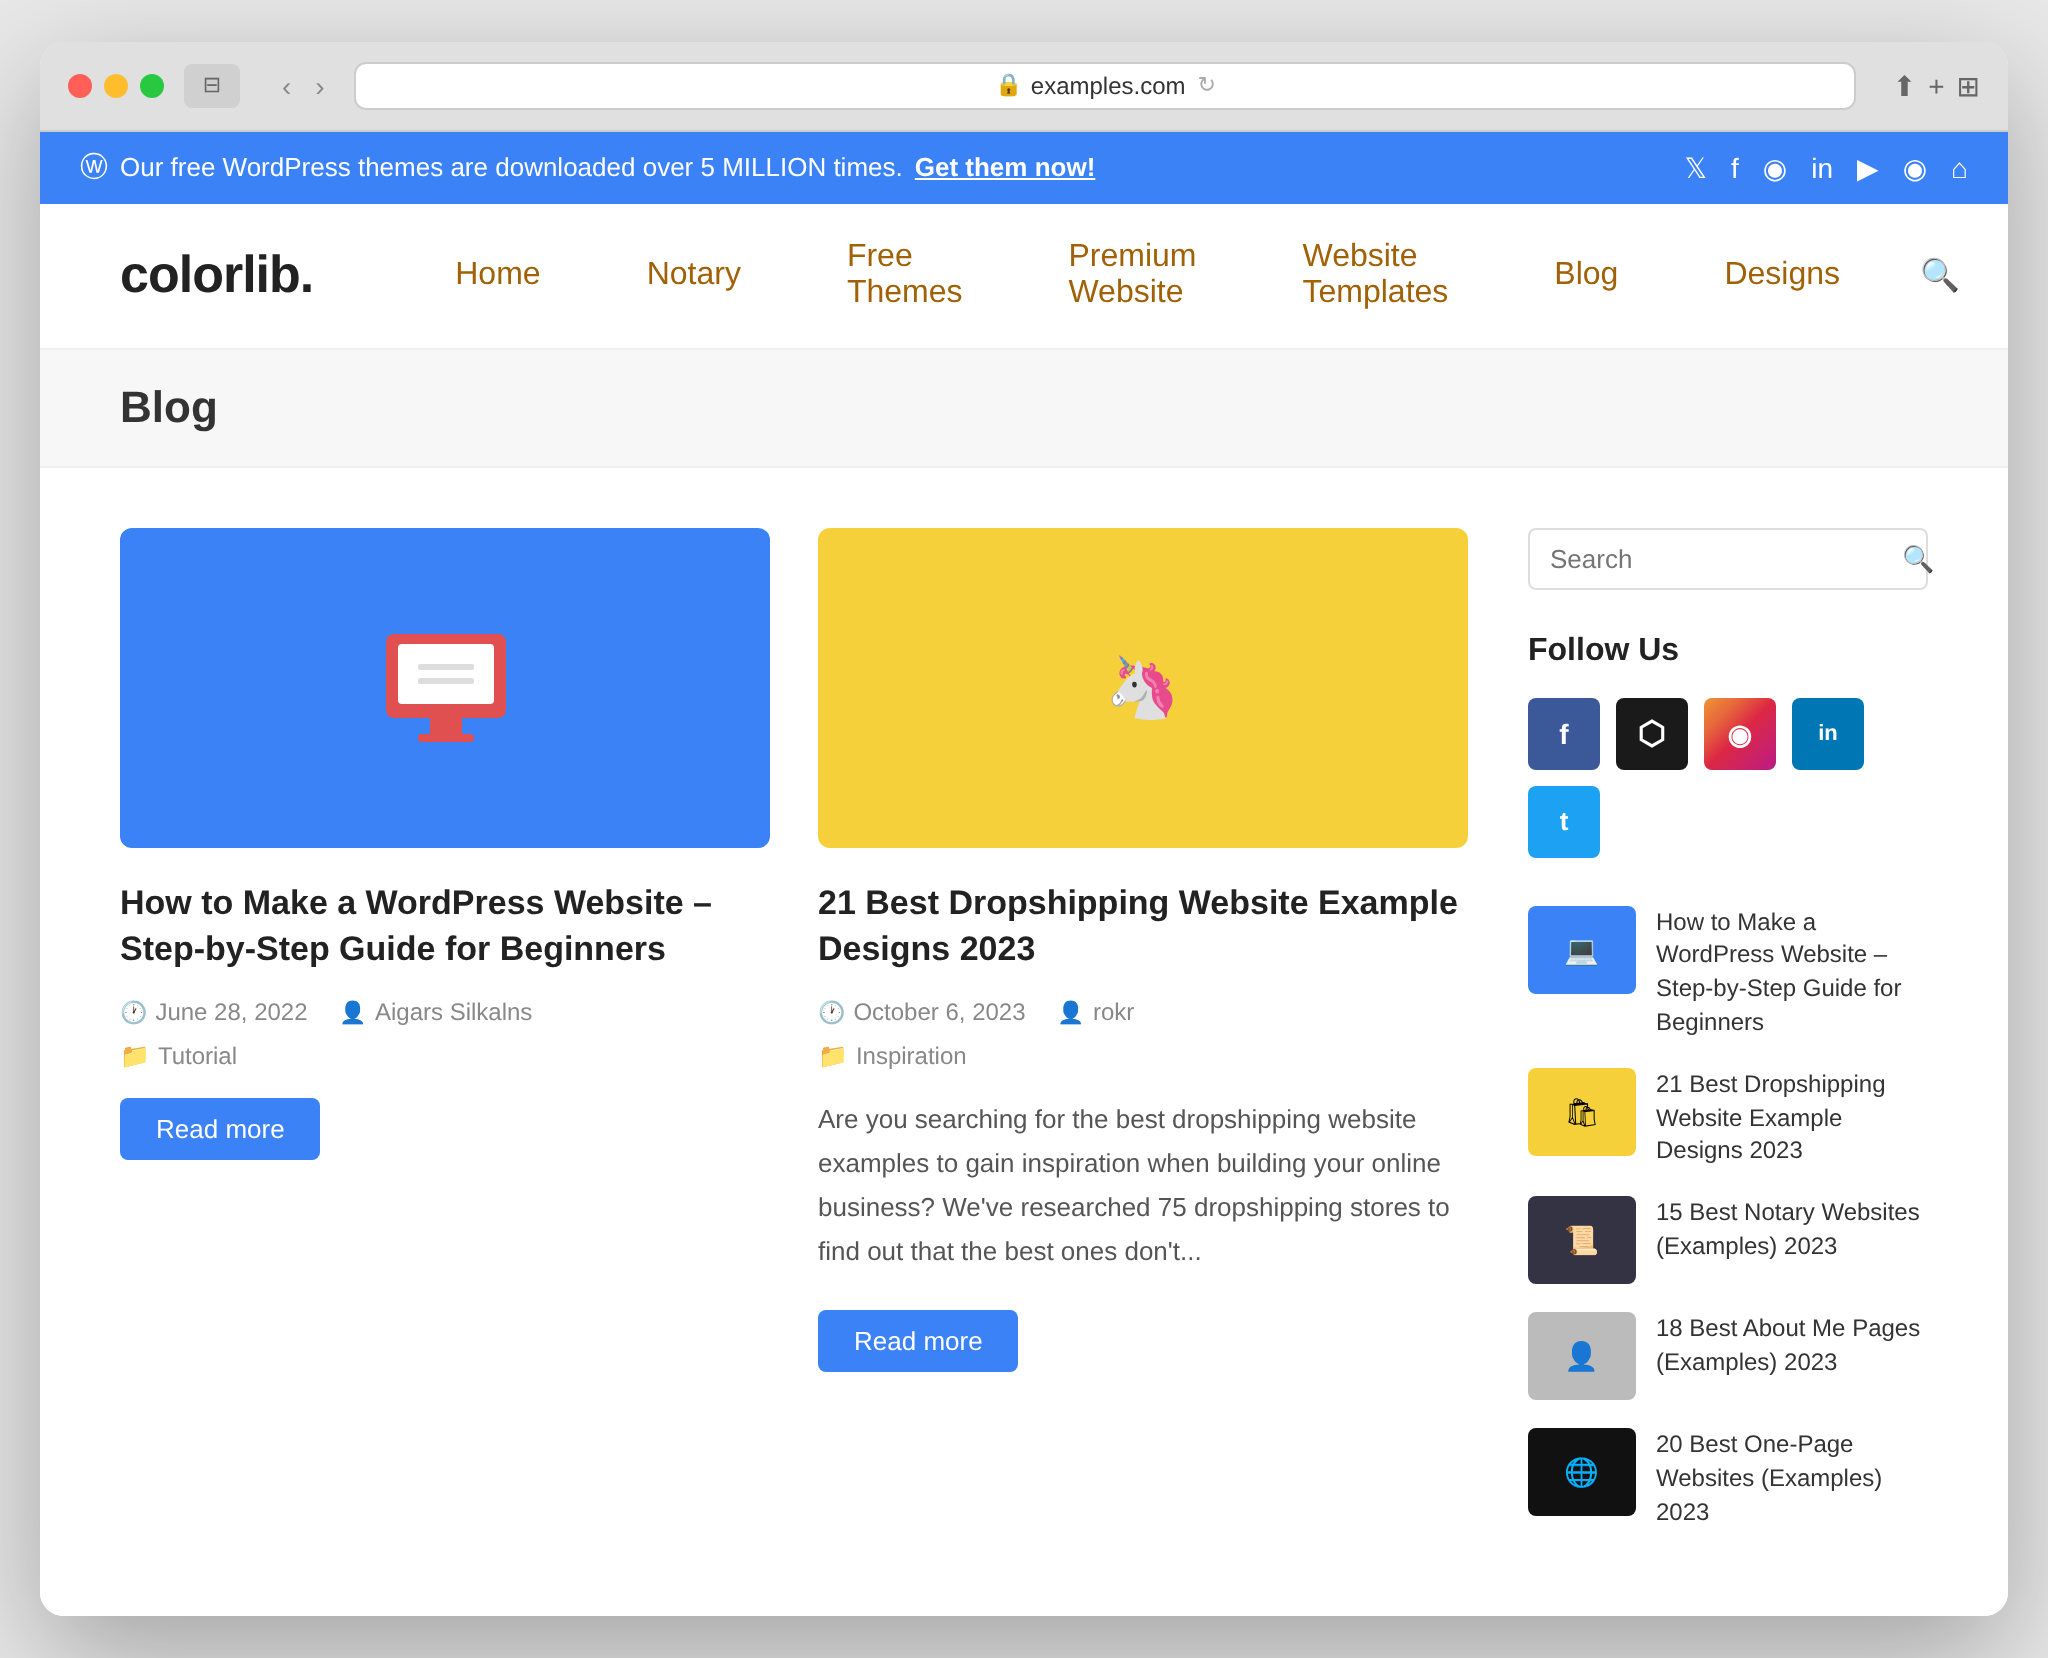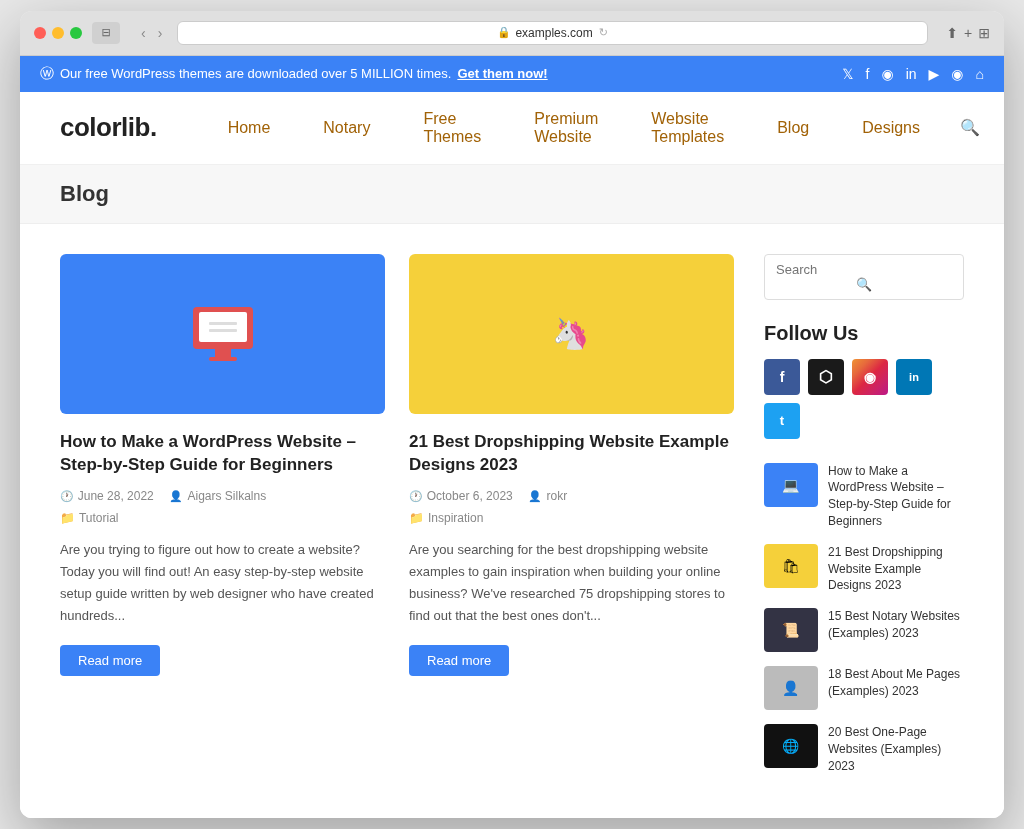--- a/index.html
+++ b/index.html
@@ -66,25 +66,25 @@
     .article-category { display: flex; align-items: center; gap: 4px; font-size: 12px; color: #888; margin-bottom: 14px; }
     .article-excerpt { font-size: 13px; color: #555; line-height: 1.7; margin-bottom: 18px; }
     .read-more-btn { background: #3b82f6; color: white; border: none; padding: 8px 18px; border-radius: 4px; font-size: 13px; cursor: pointer; }
 
     
     .img-yellow-bg { background: #f5d03a; width: 100%; height: 100%; display: flex; align-items: center; justify-content: center; position: relative; overflow: hidden; }
     .unicorn-placeholder { font-size: 30px; }
 
     
     .sidebar { width: 200px; flex-shrink: 0; }
-    .search-box { display: flex; align-items: center; border: 1px solid #ddd; border-radius: 4px; padding: 7px 10px; margin-bottom: 22px; flex-direction: column; }
+    .search-box { display: flex; align-items: center; border: 1px solid #ddd; border-radius: 4px; padding: 7px 10px; margin-bottom: 22px; }
     .search-input { border: none; outline: none; font-size: 13px; color: #888; flex: 1; background: transparent; }
     .search-icon-side { font-size: 13px; color: #aaa; }
 
-    .follow-us-title { font-size: 20px; font-weight: 700; color: #222; margin-bottom: 14px; }
+    .follow-us-title { font-size: 16px; font-weight: 700; color: #222; margin-bottom: 14px; }
     .social-grid { display: flex; gap: 8px; margin-bottom: 24px; flex-wrap: wrap; }
     .social-btn { width: 36px; height: 36px; border-radius: 4px; display: flex; align-items: center; justify-content: center; color: white; font-size: 14px; font-weight: bold; cursor: pointer; }
     .fb { background: #3b5998; }
     .gh { background: #1a1a1a; }
     .ig { background: linear-gradient(135deg, #f09433, #e6683c, #dc2743, #cc2366, #bc1888); }
     .li { background: #0077b5; }
     .tw { background: #1da1f2; }
 
     
     .recent-post { display: flex; gap: 10px; margin-bottom: 14px; align-items: flex-start; }
@@ -191,21 +191,20 @@
             </span>
             <span class="meta-item">
               <span class="meta-icon">👤</span>
               <span>Aigars Silkalns</span>
             </span>
           </div>
           <div class="article-category">
             <span>📁</span>
             <span>Tutorial</span>
           </div>
-          <p class="article-excerpt">Are you trying to figure out how to create a website? Today you will find out! An easy step-by-step website setup guide written by web designer who have created hundreds...</p>
           <button class="read-more-btn">Read more</button>
         </div>
 
         <div class="article-card">
           <div class="article-img">
             <div class="img-yellow-bg">
               <div class="unicorn-placeholder">🦄</div>
             </div>
           </div>
           <h2 class="article-title">21 Best Dropshipping Website Example Designs 2023</h2>

